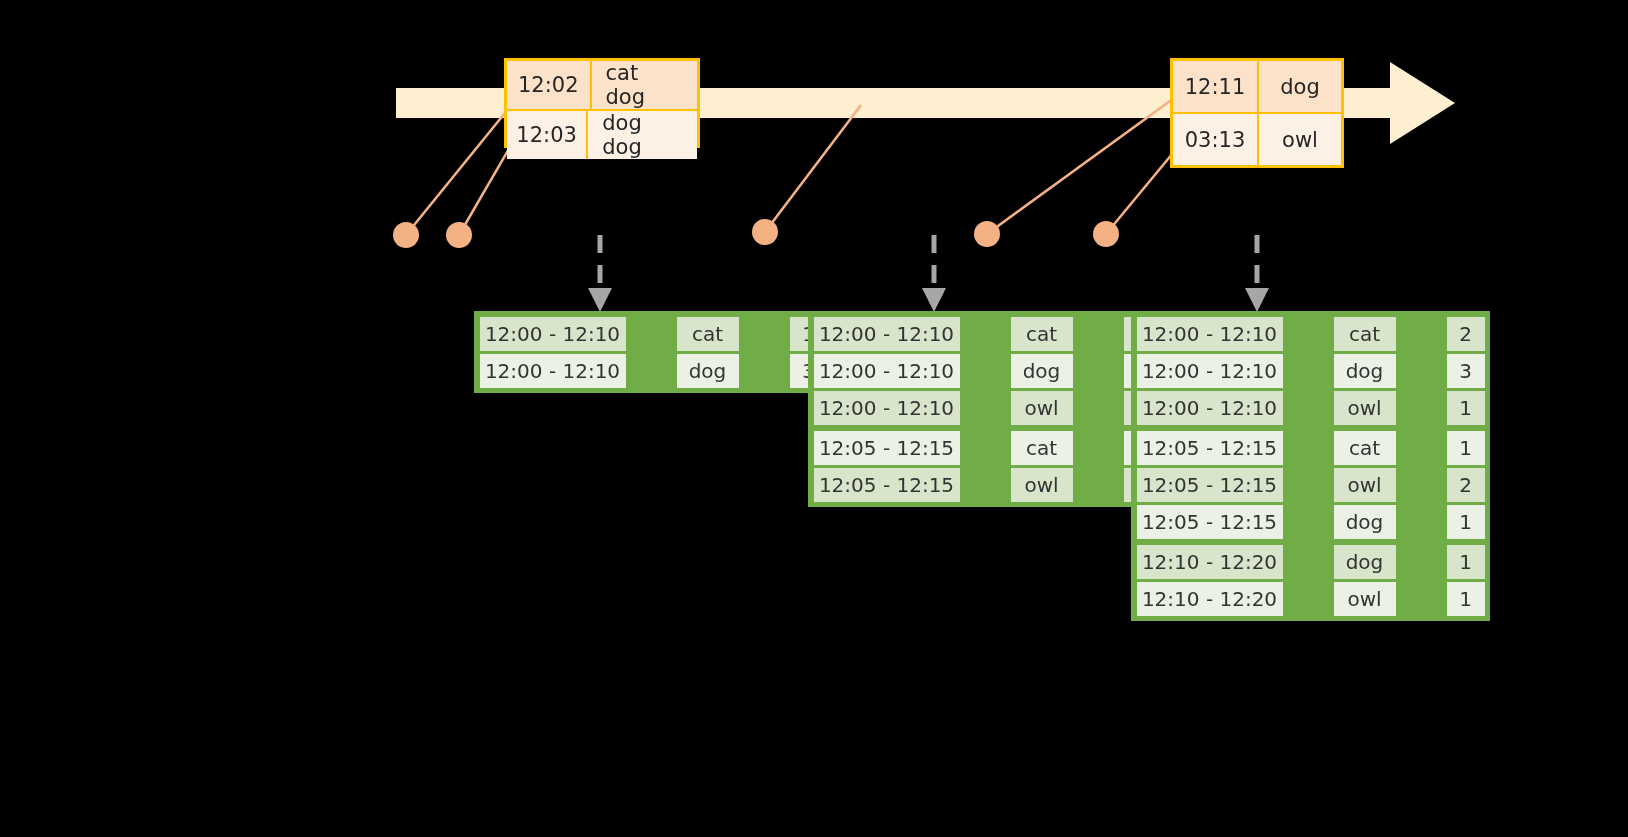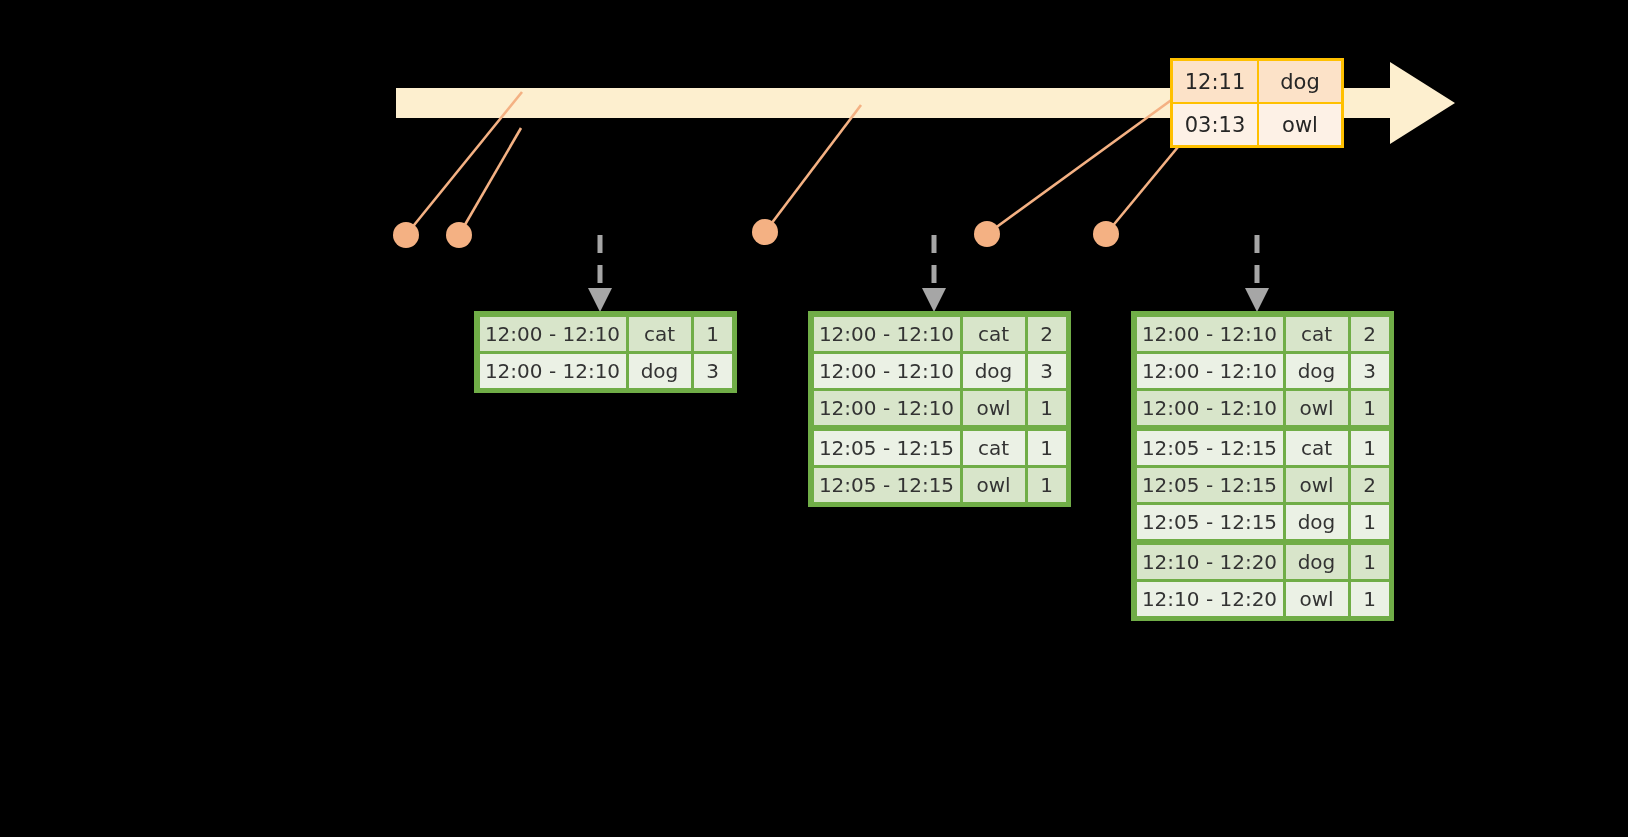--- a/index.html
+++ b/index.html
@@ -71,20 +71,21 @@
     border: 4px solid #70AD47;
     box-sizing: border-box;
     display: flex;
     flex-direction: column;
     background: #70AD47;
   }
   .rt-row {
     display: flex;
     flex-direction: row;
     height: 37px;
+    gap: 48px;
   }
   .rt-row.grp-start { border-top: 3px solid #70AD47; }
   .rt-row:first-child.grp-start { border-top: 0; }
   .rt-cell {
     box-sizing: border-box;
     display: flex;
     align-items: center;
     justify-content: center;
     font-size: 20px;
     color: #333333;
@@ -132,23 +133,33 @@
         <line x1="934" y1="235" x2="934" y2="288" stroke-dasharray="18 12"></line>
         <path d="M 922 288 L 946 288 L 934 312 Z" stroke="none"></path>
       </g>
       <g>
         <line x1="1257" y1="235" x2="1257" y2="288" stroke-dasharray="18 12"></line>
         <path d="M 1245 288 L 1269 288 L 1257 312 Z" stroke="none"></path>
       </g>
     </g>
   </svg>
 
-
-
-  <div class="event-box" style="left:1170px; top:58px; width:174px; height:90px;">
+  <div class="event-box" style="left:504px; top:58px; width:196px; height:90px;">
+    <div class="event-row shade-dark">
+      <div class="ev-time">12:02</div>
+      <div class="ev-words">cat dog</div>
+    </div>
+    <div class="event-row shade-light">
+      <div class="ev-time">12:03</div>
+      <div class="ev-words">dog dog</div>
+    </div>
+  </div>
+
+
+  <div class="event-box" style="left:1170px; top:58px; width:174px; height:110px;">
     <div class="event-row shade-dark">
       <div class="ev-time">12:11</div>
       <div class="ev-words">dog</div>
     </div>
     <div class="event-row shade-light">
       <div class="ev-time">03:13</div>
       <div class="ev-words">owl</div>
     </div>
   </div>
 

